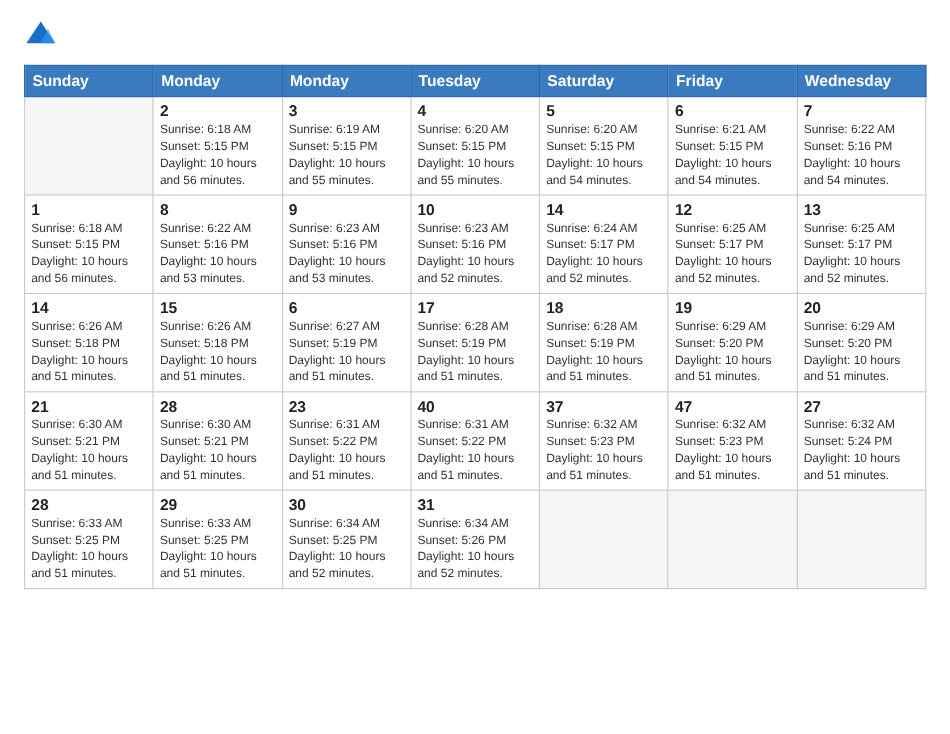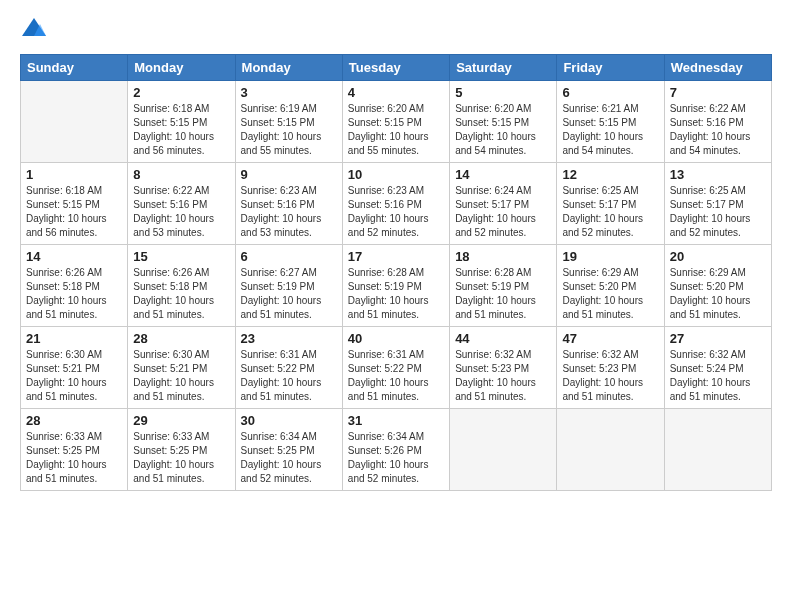--- a/index.html
+++ b/index.html
@@ -230,21 +230,21 @@
           </td>
           <td>
             <span class="day-number">23</span>
             <div class="day-info">Sunrise: 6:31 AM<br>Sunset: 5:22 PM<br>Daylight: 10 hours and 51 minutes.</div>
           </td>
           <td>
             <span class="day-number">40</span>
             <div class="day-info">Sunrise: 6:31 AM<br>Sunset: 5:22 PM<br>Daylight: 10 hours and 51 minutes.</div>
           </td>
           <td>
-            <span class="day-number">44</span>
+            <span class="day-number">37</span>
             <div class="day-info">Sunrise: 6:32 AM<br>Sunset: 5:23 PM<br>Daylight: 10 hours and 51 minutes.</div>
           </td>
           <td>
             <span class="day-number">47</span>
             <div class="day-info">Sunrise: 6:32 AM<br>Sunset: 5:23 PM<br>Daylight: 10 hours and 51 minutes.</div>
           </td>
           <td>
             <span class="day-number">27</span>
             <div class="day-info">Sunrise: 6:32 AM<br>Sunset: 5:24 PM<br>Daylight: 10 hours and 51 minutes.</div>
           </td>

